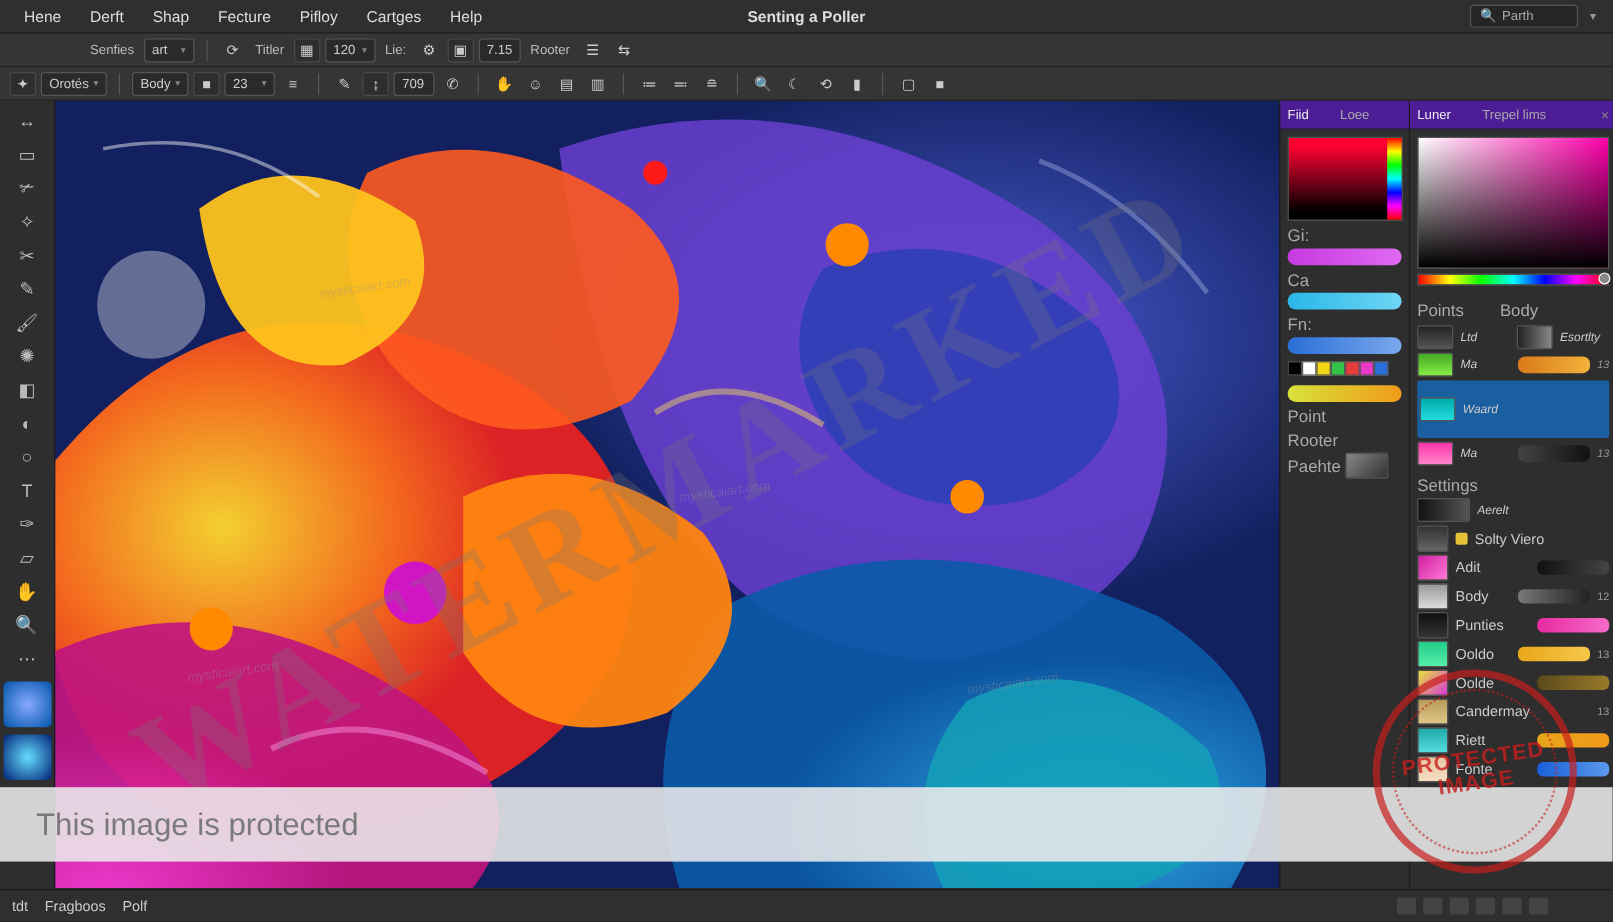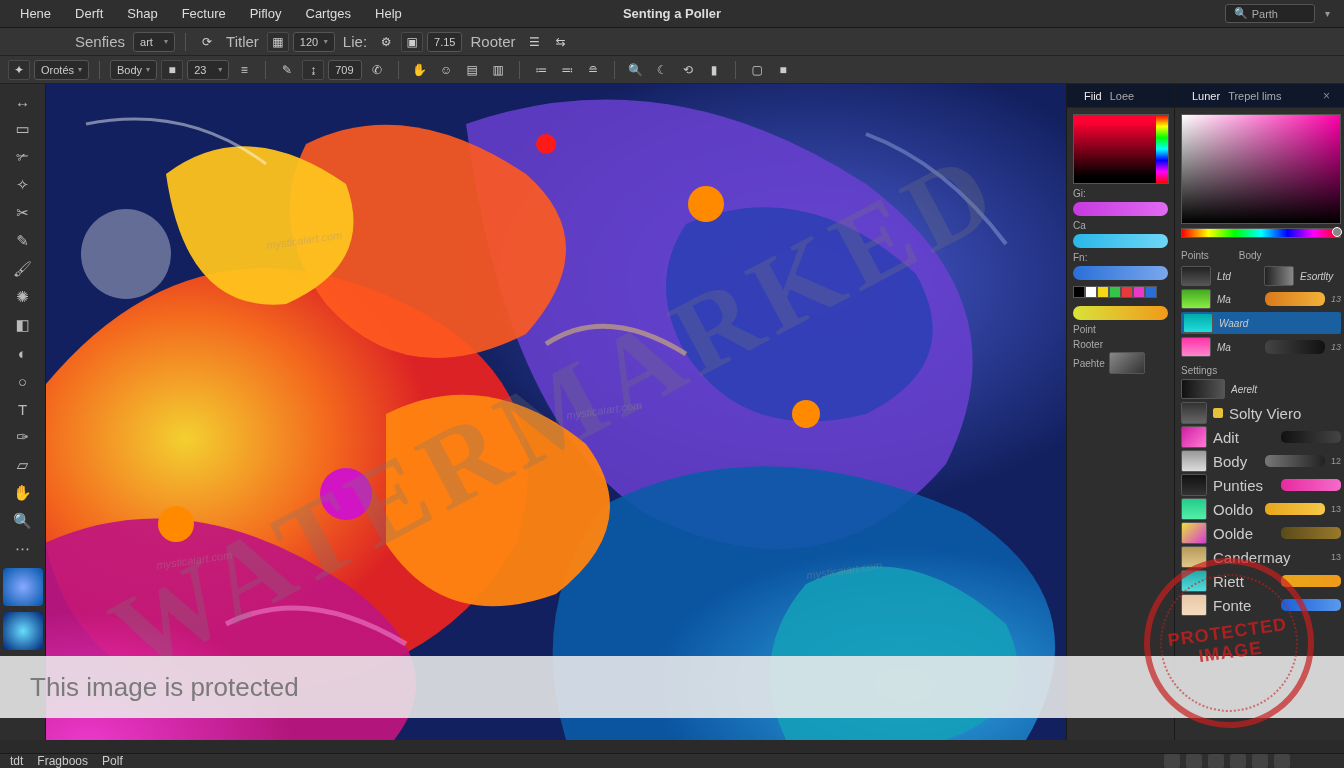--- a/index.html
+++ b/index.html
@@ -14,41 +14,41 @@
 .menubar .search-box span.lbl { font-size: 11px; color: #aaa; }
 .menubar .chev { padding: 0 6px; color: #999; font-size: 10px; }
 
 
 .optrow { height: 28px; background: #353535; display: flex; align-items: center; padding: 0 8px; gap: 4px; border-bottom: 1px solid #222; font-size: 12px; }
 .optrow .traffic { display: flex; gap: 6px; margin-right: 14px; }
 .optrow .dot { width: 11px; height: 11px; border-radius: 50%; }
 .optrow .field { display: flex; align-items: center; background: #2a2a2a; border: 1px solid #555; border-radius: 3px; padding: 1px 6px; height: 20px; }
 .optrow .field .val { font-size: 11px; color: #ccc; min-width: 20px; }
 .optrow .field .carrot { font-size: 8px; color: #888; margin-left: 4px; }
-.optrow .lbl { font-size: 15px; color: #bbb; padding: 0 4px; }
+.optrow .lbl { font-size: 11px; color: #bbb; padding: 0 4px; }
 .optrow .iconbtn { width: 22px; height: 20px; display: flex; align-items: center; justify-content: center; background: #2e2e2e; border: 1px solid #4a4a4a; border-radius: 2px; cursor: pointer; color: #ccc; font-size: 12px; }
 .optrow .iconbtn.flat { background: transparent; border: none; }
 .optrow .sep { width: 1px; height: 18px; background: #555; margin: 0 6px; }
 
 
 .main { display: flex; height: 656px; }
 .toolbar { width: 46px; background: #2e2e2e; display: flex; flex-direction: column; align-items: center; padding-top: 4px; gap: 2px; border-right: 1px solid #1a1a1a; }
 .toolbar .tool { width: 38px; height: 26px; display: flex; align-items: center; justify-content: center; border-radius: 3px; cursor: pointer; color: #bbb; font-size: 15px; }
 .toolbar .tool.preview { width: 40px; height: 38px; border-radius: 4px; overflow: hidden; margin-top: 4px; }
 
 
 .canvas-wrap { flex: 1; background: #262626; position: relative; overflow: hidden; }
 .canvas { position: absolute; left: 0; top: 0; right: 0; bottom: 0; }
 
 
 .panels { width: 278px; background: #2e2e2e; display: flex; border-left: 1px solid #1a1a1a; }
 .panel-col { display: flex; flex-direction: column; }
 .panel-col.left { width: 108px; border-right: 1px solid #1a1a1a; }
 .panel-col.right { flex: 1; }
-.panel-hdr { height: 24px; display: flex; align-items: center; padding: 0 17px; background: #0f172a; font-size: 11px; gap: 8px; border-bottom: 1px solid #222; }
+.panel-hdr { height: 24px; display: flex; align-items: center; padding: 0 6px; background: #4c1d95; font-size: 11px; gap: 26px; border-bottom: 1px solid #222; }
 .panel-hdr .tab { color: #aaa; cursor: pointer; }
 .panel-hdr .tab.active { color: #eee; }
 .panel-hdr .close { margin-left: auto; font-size: 12px; color: #888; cursor: pointer; }
 .panel-body { padding: 6px; font-size: 10px; color: #aaa; }
 
 .mini-color { width: 96px; height: 70px; background: linear-gradient(to bottom, #ff0033, #ff0033 10%, #000 90%); position: relative; border: 1px solid #555; }
 .mini-color::after { content: ""; position: absolute; right: 0; top: 0; bottom: 0; width: 12px; background: linear-gradient(#ff0000,#ffff00,#00ff00,#00ffff,#0000ff,#ff00ff,#ff0000); }
 
 .big-color { width: 160px; height: 110px; position: relative; border: 1px solid #555; background: linear-gradient(to right, #fff, #ff00aa); }
 .big-color::before { content:""; position:absolute; inset:0; background: linear-gradient(to bottom, transparent, #000); }
@@ -57,31 +57,31 @@
 
 .swatch-row { display:flex; gap:0; margin-top:6px; flex-wrap:wrap; }
 .swatch-row .sw { width:12px; height:12px; border:1px solid #555; }
 
 .brush-stroke { height: 14px; border-radius: 7px; margin: 3px 0; }
 .ministroke-row { display:flex; align-items:center; gap:6px; margin:3px 0;font-style:italic;}
 .ministroke-row .thumb { width:30px; height:20px; border:1px solid #555; border-radius:2px; }
 .ministroke-row .label { font-size:10px; color:#ccc; flex:1; white-space:nowrap; overflow:hidden; text-overflow:ellipsis;}
 .ministroke-row .num { font-size:9px; color:#999; }
 .ministroke-row .wide { width:60px; height:14px; border-radius:6px; }
-.ministroke-row.selected { background:#1a5fa0; border-radius:2px; padding:1px 2px;}
+.ministroke-row.selected { background:#1a5fa0; border-radius:2px; padding:14px 2px;}
 
 .layer-row { display:flex; align-items:center; gap:6px; margin:2px 0; }
 .layer-row .thumb { width:26px; height:22px; border:1px solid #555; border-radius:2px; }
-.layer-row .label { font-size:15px; color:#ccc; flex:1; white-space:nowrap; overflow:hidden;}
+.layer-row .label { font-size:12px; color:#ccc; flex:1; white-space:nowrap; overflow:hidden;}
 .layer-row .stroke { width:60px; height:12px; border-radius:5px;}
 
-.small-label { font-size:10px; color:#aaa; margin:4px 0 2px; display:block;}
-
-
-.statusbar { position:absolute; bottom:0; left:0; right:0; height:15px; background:#2f2f2f; border-top:1px solid #1a1a1a; display:flex; align-items:center; padding:0 10px; gap:14px; font-size:12px; color:#ccc;}
+.small-label { font-size:14px; color:#aaa; margin:4px 0 2px; display:block;}
+
+
+.statusbar { position:absolute; bottom:0; left:0; right:0; height:27px; background:#2f2f2f; border-top:1px solid #1a1a1a; display:flex; align-items:center; padding:0 10px; gap:14px; font-size:12px; color:#ccc;}
 .statusbar .mini-icons { margin-left:auto; display:flex; gap:6px; margin-right:44px;}
 .statusbar .mini-icons span { width:16px; height:14px; background:#444; border-radius:2px; display:inline-block;}
 
 
 .wm-diag { position:absolute; top:50%; left:50%; transform:translate(-50%,-50%) rotate(-28deg); font-size:110px; font-weight:600; color:rgba(120,120,120,0.28); letter-spacing:8px; pointer-events:none; white-space:nowrap; font-family: Georgia, serif;}
 .protect-bar { position:absolute; left:0; right:0; bottom:50px; height:62px; background:rgba(235,235,235,0.88); display:flex; align-items:center; padding-left:30px; }
 .protect-bar span { font-size:26px; color:#7a7a7a; }
 .stamp { position:absolute; right:30px; bottom:40px; width:170px; height:170px; border:6px solid rgba(200,30,30,0.7); border-radius:50%; display:flex; align-items:center; justify-content:center; transform:rotate(-8deg); pointer-events:none;}
 .stamp .inner { font-size:18px; font-weight:700; color:rgba(200,30,30,0.8); letter-spacing:1px; text-align:center; line-height:1.1;}
 .stamp::before { content:""; position:absolute; inset:10px; border:2px dotted rgba(200,30,30,0.55); border-radius:50%; }

